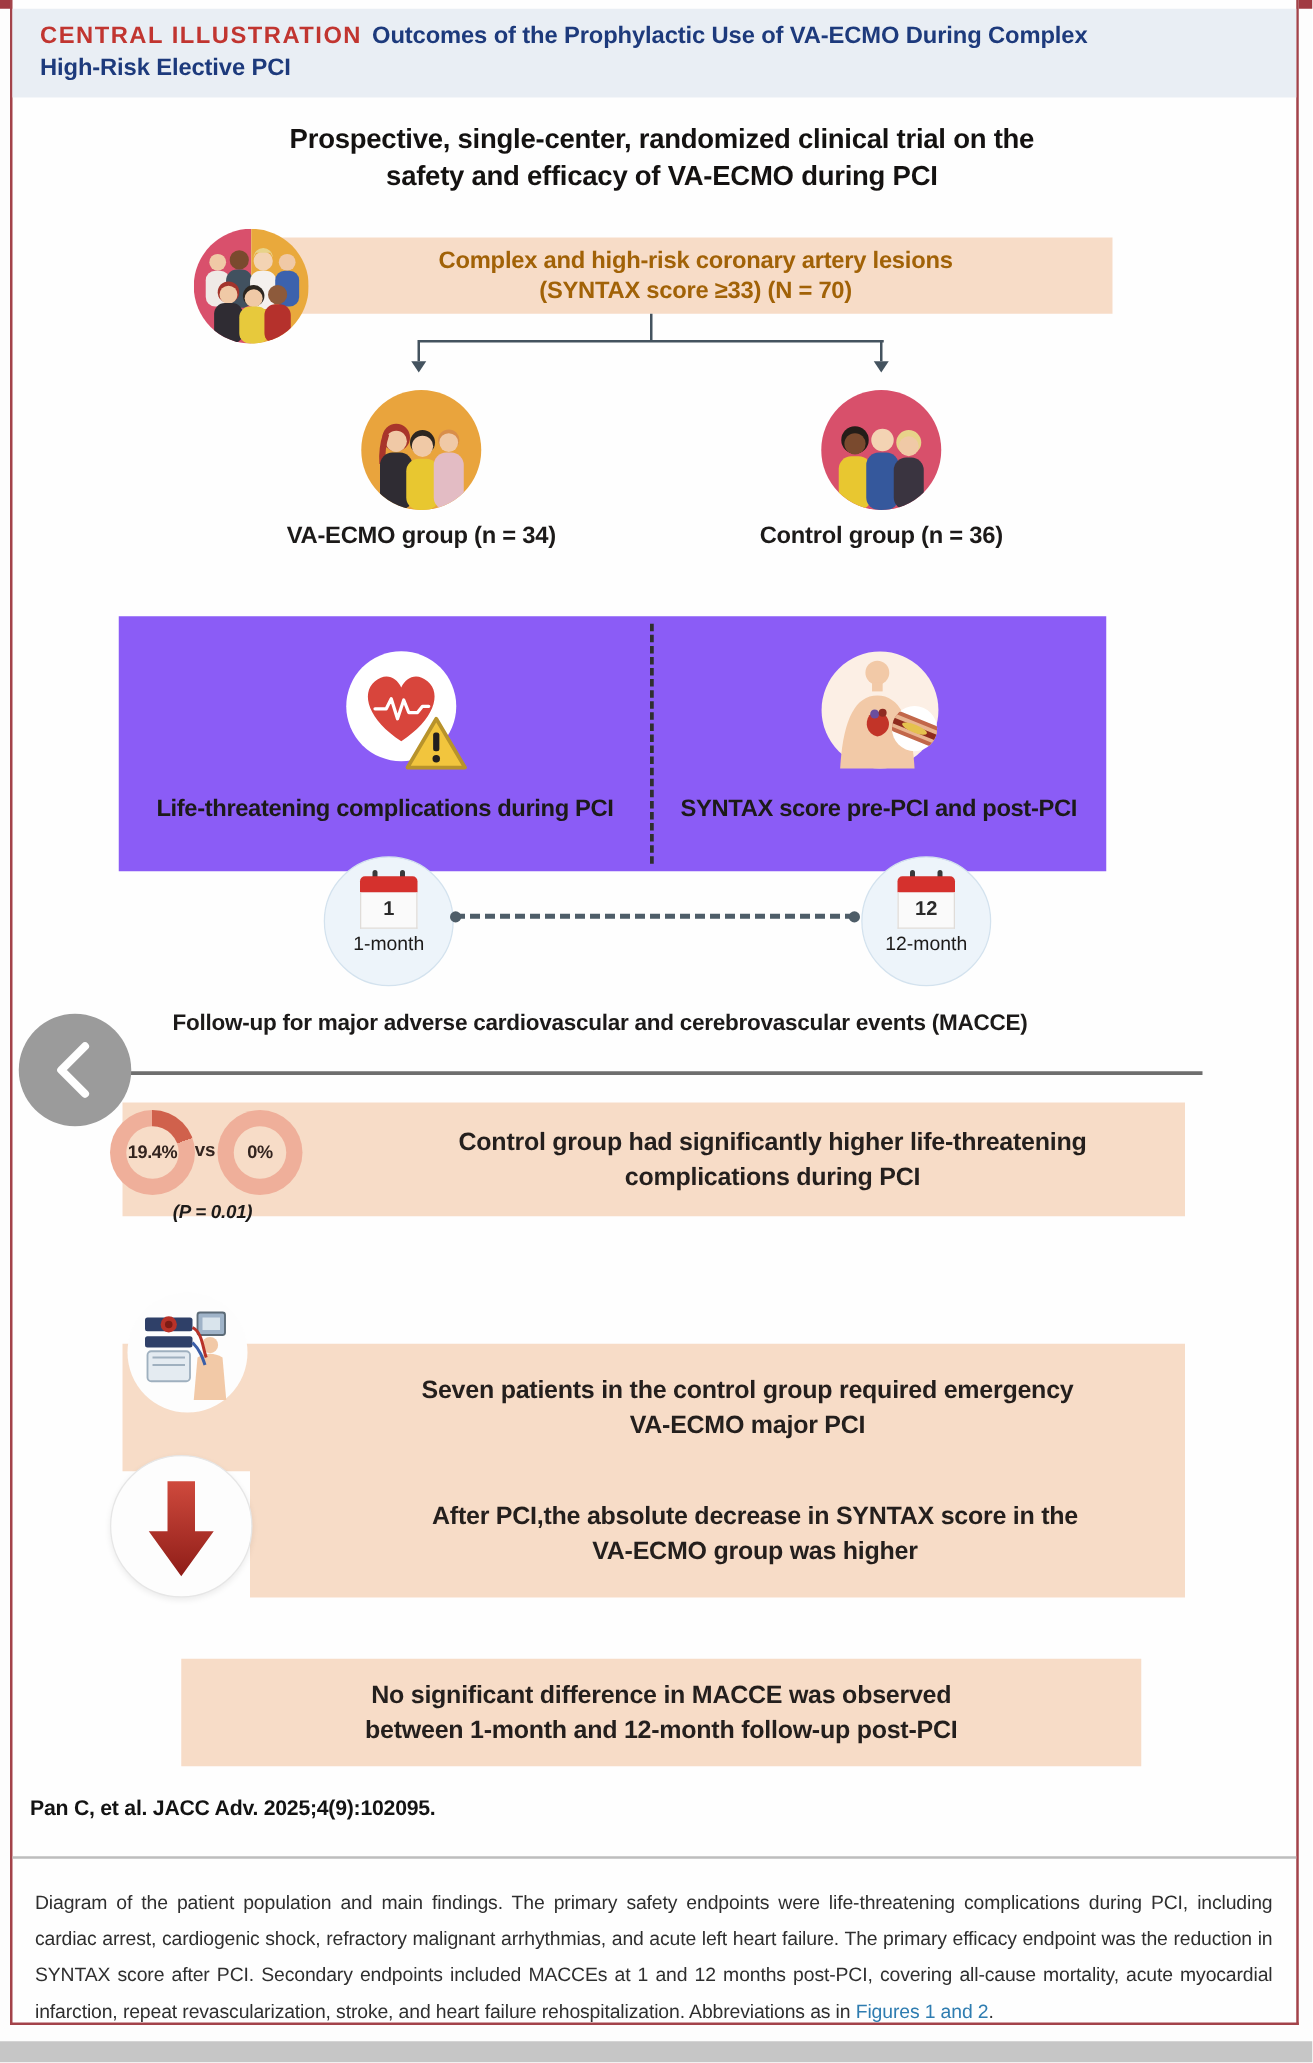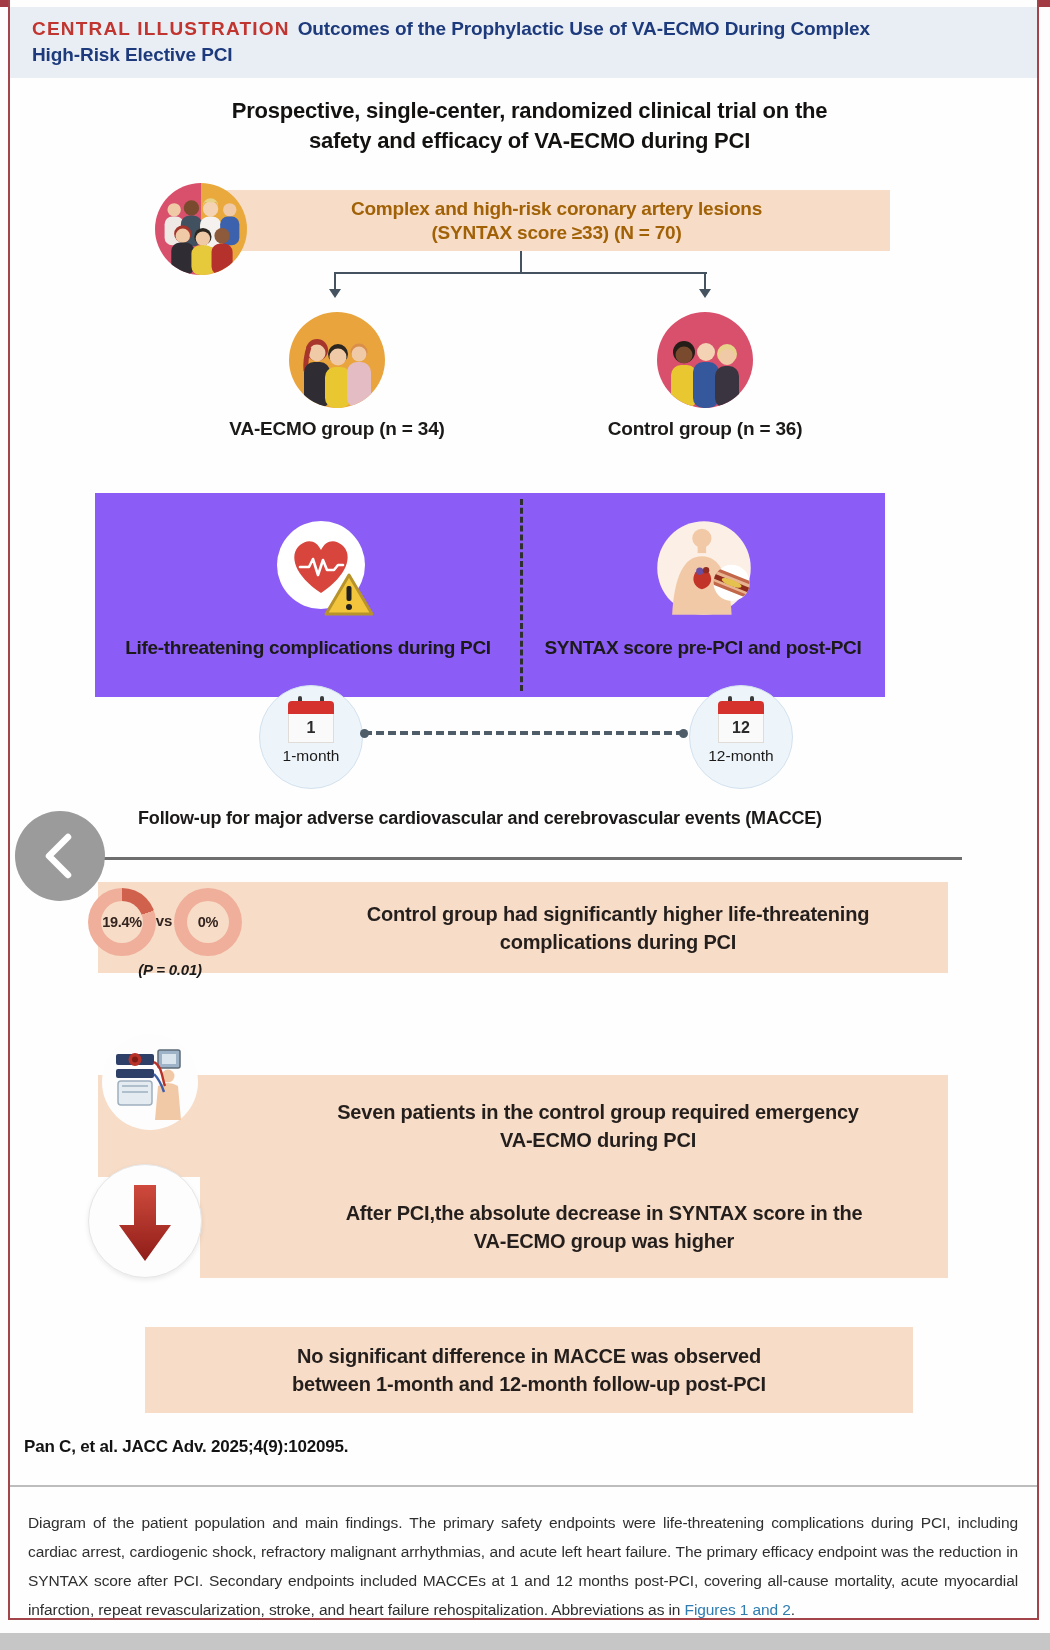--- a/index.html
+++ b/index.html
@@ -250,21 +250,21 @@
         <line x1="20" y1="52" x2="46" y2="52" stroke="#9fb0bf" stroke-width="1.5"></line>
         <line x1="20" y1="58" x2="46" y2="58" stroke="#9fb0bf" stroke-width="1.5"></line>
         <circle cx="66" cy="42" r="6.5" fill="#f2c9a7"></circle>
         <path d="M56 52 Q66 46 76 52 L79 86 L53 86 Z" fill="#f2c9a7"></path>
         <path d="M52 28 C60 32 60 44 63 52" stroke="#b83228" stroke-width="2.4" fill="none"></path>
         <path d="M52 40 C58 46 60 52 62 58" stroke="#3a5ea8" stroke-width="2.4" fill="none"></path>
       </svg>
     </div>
     <div class="result-box rb2">
       <div class="result-line">Seven patients in the control group required emergency</div>
-      <div class="result-line">VA-ECMO during PCI</div>
+      <div class="result-line">VA-ECMO major PCI</div>
     </div>
 
     <div class="row-icon-circle arrow-icon">
       <svg width="112" height="112" viewBox="0 0 112 112">
         <defs>
           <linearGradient id="redGrad" x1="0" y1="0" x2="0" y2="1">
             <stop offset="0" stop-color="#cf4a3d"></stop>
               <stop offset="1" stop-color="#8f1d18"></stop>
           </linearGradient>
         </defs>

